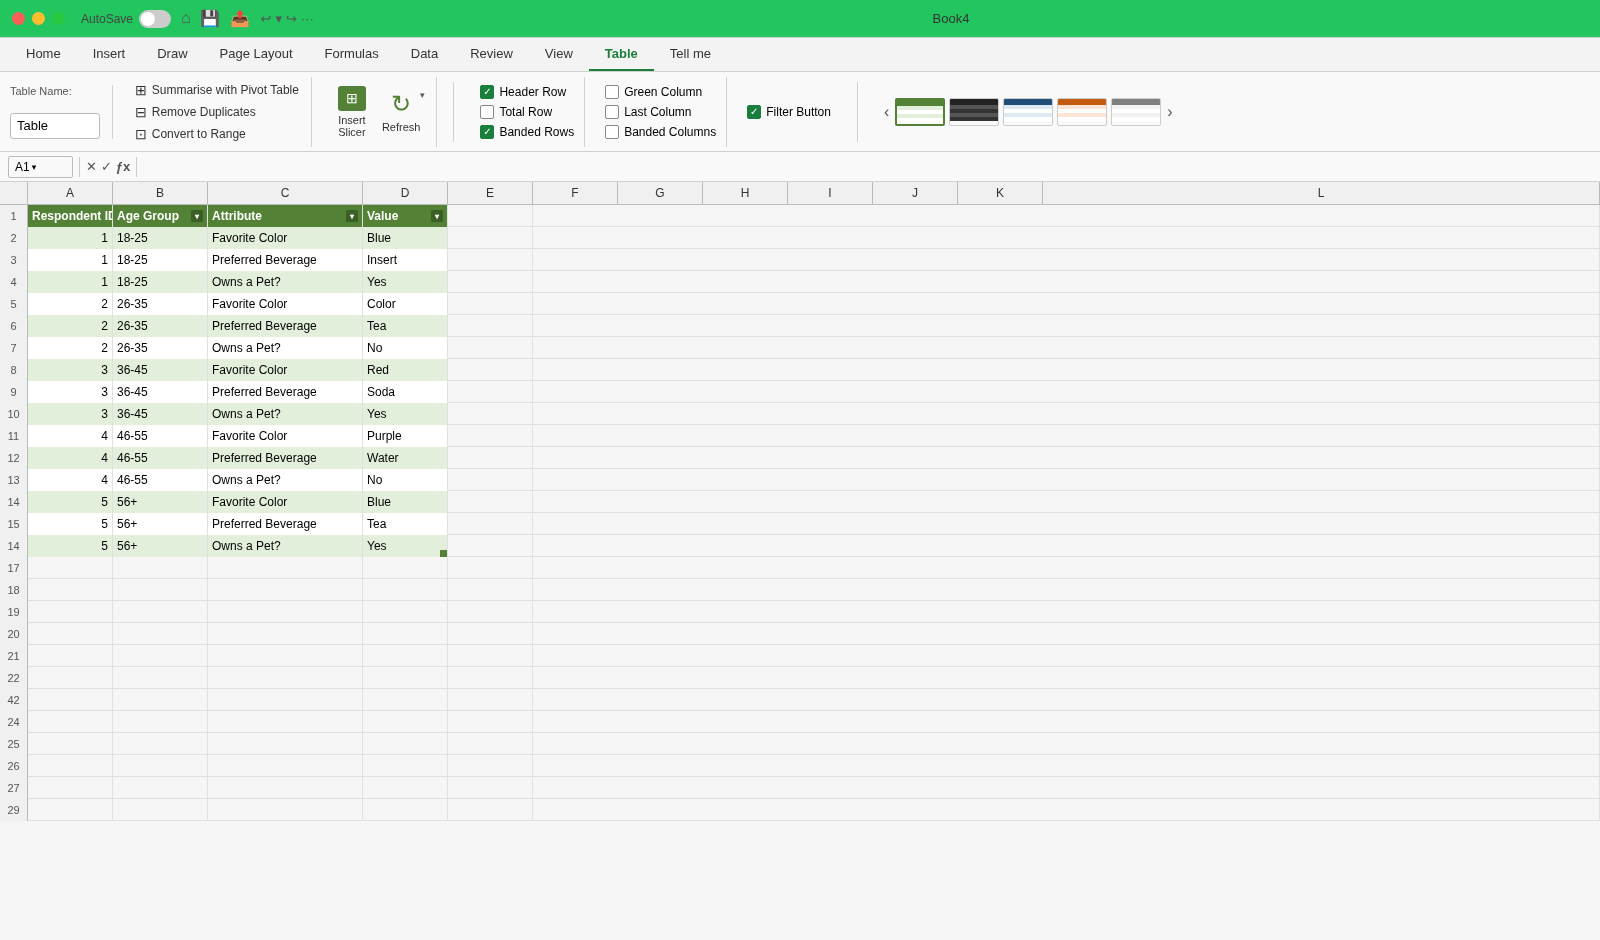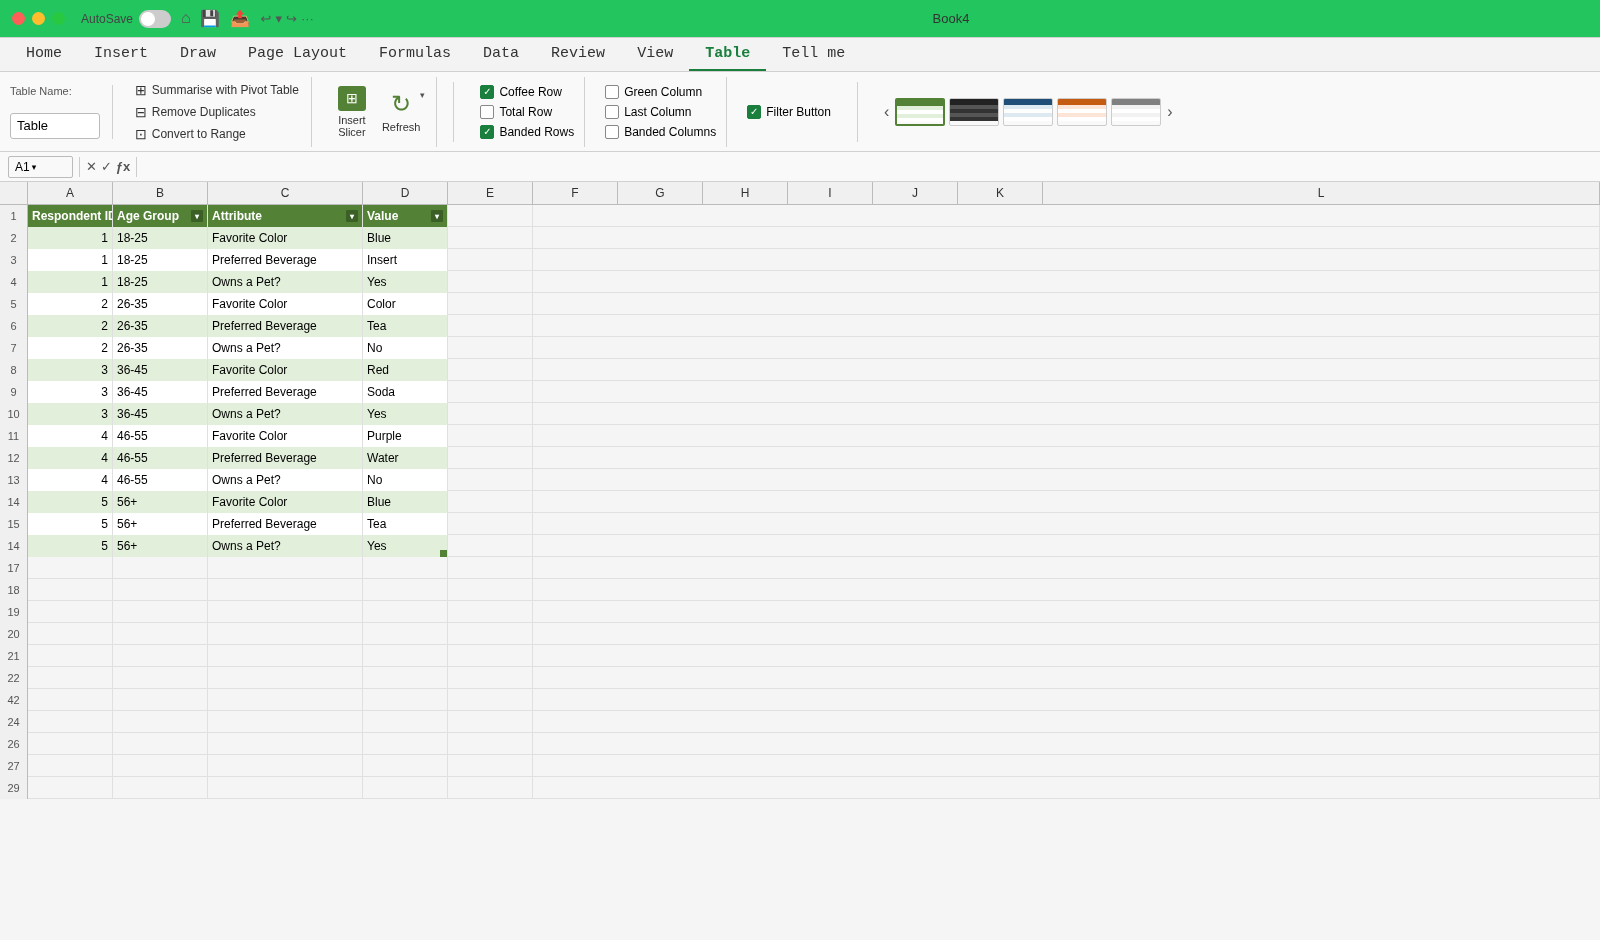--- a/index.html
+++ b/index.html
@@ -31,28 +31,27 @@
     #ribbon-tabs {
       height: 34px;
       background: #f3f3f3;
       display: flex;
       align-items: flex-end;
       padding-left: 10px;
       border-bottom: 1px solid #d0d0d0;
     }
     .ribbon-tab {
       padding: 6px 16px;
-      font-size: 15px;
+      font-size: 13px;
       cursor: pointer;
       color: #333;
       border-bottom: 2px solid transparent;
       height: 34px;
       display: flex;
       align-items: center;
-      font-family: Liberation Mono, monospace;
     }
     .ribbon-tab.active {
       border-bottom: 2px solid #1a7f3c;
       color: #1a7f3c;
       font-weight: 600;
     }
 
     
     #ribbon-toolbar {
       height: 80px;
@@ -380,21 +379,21 @@
       <span style="font-size:11px;">Refresh</span>
       <span style="position:absolute;top:8px;right:4px;font-size:9px;color:#555;">▾</span>
     </div>
   </div>
 
   <div style="width:1px;height:60px;background:#d0d0d0;margin:0 6px;"></div>
 
   <div class="checkbox-group">
     <div class="checkbox-row">
       <div class="cb-box checked">✓</div>
-      <span>Coffee Row</span>
+      <span>Header Row</span>
     </div>
     <div class="checkbox-row">
       <div class="cb-box"></div>
       <span>Total Row</span>
     </div>
     <div class="checkbox-row">
       <div class="cb-box checked">✓</div>
       <span>Banded Rows</span>
     </div>
   </div>
@@ -728,20 +727,29 @@
         <div class="sheet-row">
     <div class="row-num">24</div>
     <div class="cell w-a"></div>
     <div class="cell w-b"></div>
     <div class="cell w-c"></div>
     <div class="cell w-d"></div>
     <div class="cell" style="width:85px;min-width:85px;"></div>
     <div class="cell" style="flex:1;"></div>
   </div>
         <div class="sheet-row">
+    <div class="row-num">25</div>
+    <div class="cell w-a"></div>
+    <div class="cell w-b"></div>
+    <div class="cell w-c"></div>
+    <div class="cell w-d"></div>
+    <div class="cell" style="width:85px;min-width:85px;"></div>
+    <div class="cell" style="flex:1;"></div>
+  </div>
+        <div class="sheet-row">
     <div class="row-num">26</div>
     <div class="cell w-a"></div>
     <div class="cell w-b"></div>
     <div class="cell w-c"></div>
     <div class="cell w-d"></div>
     <div class="cell" style="width:85px;min-width:85px;"></div>
     <div class="cell" style="flex:1;"></div>
   </div>
         <div class="sheet-row">
     <div class="row-num">27</div>

